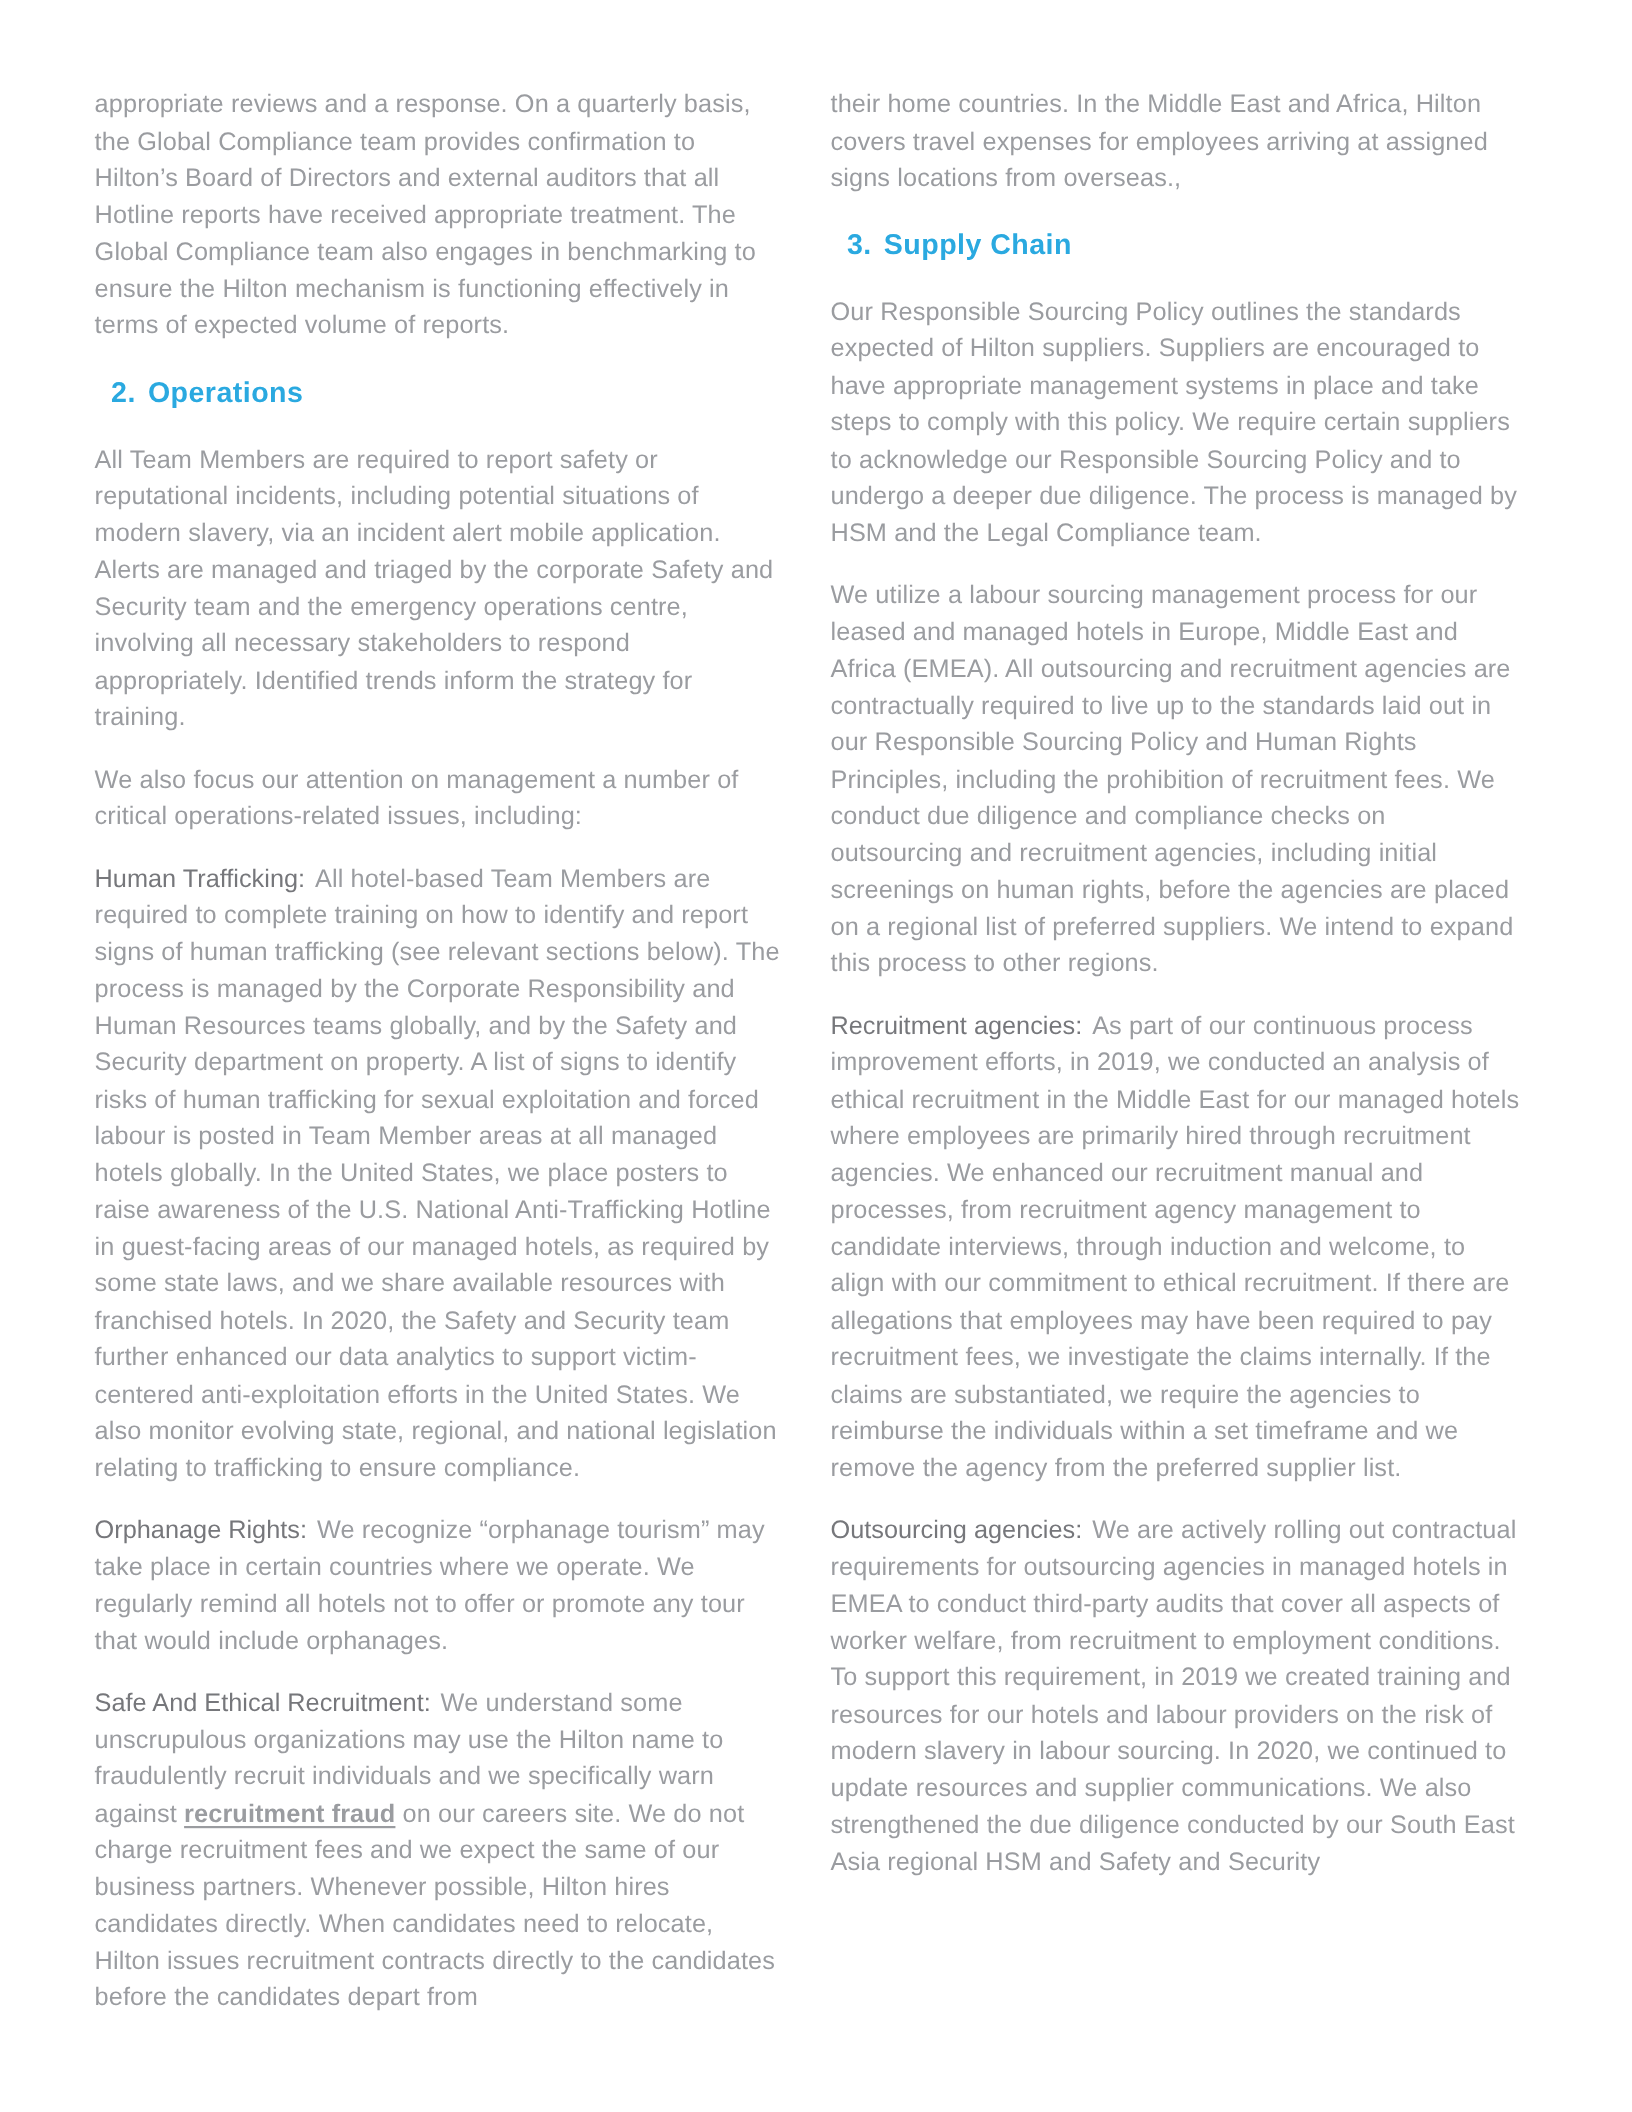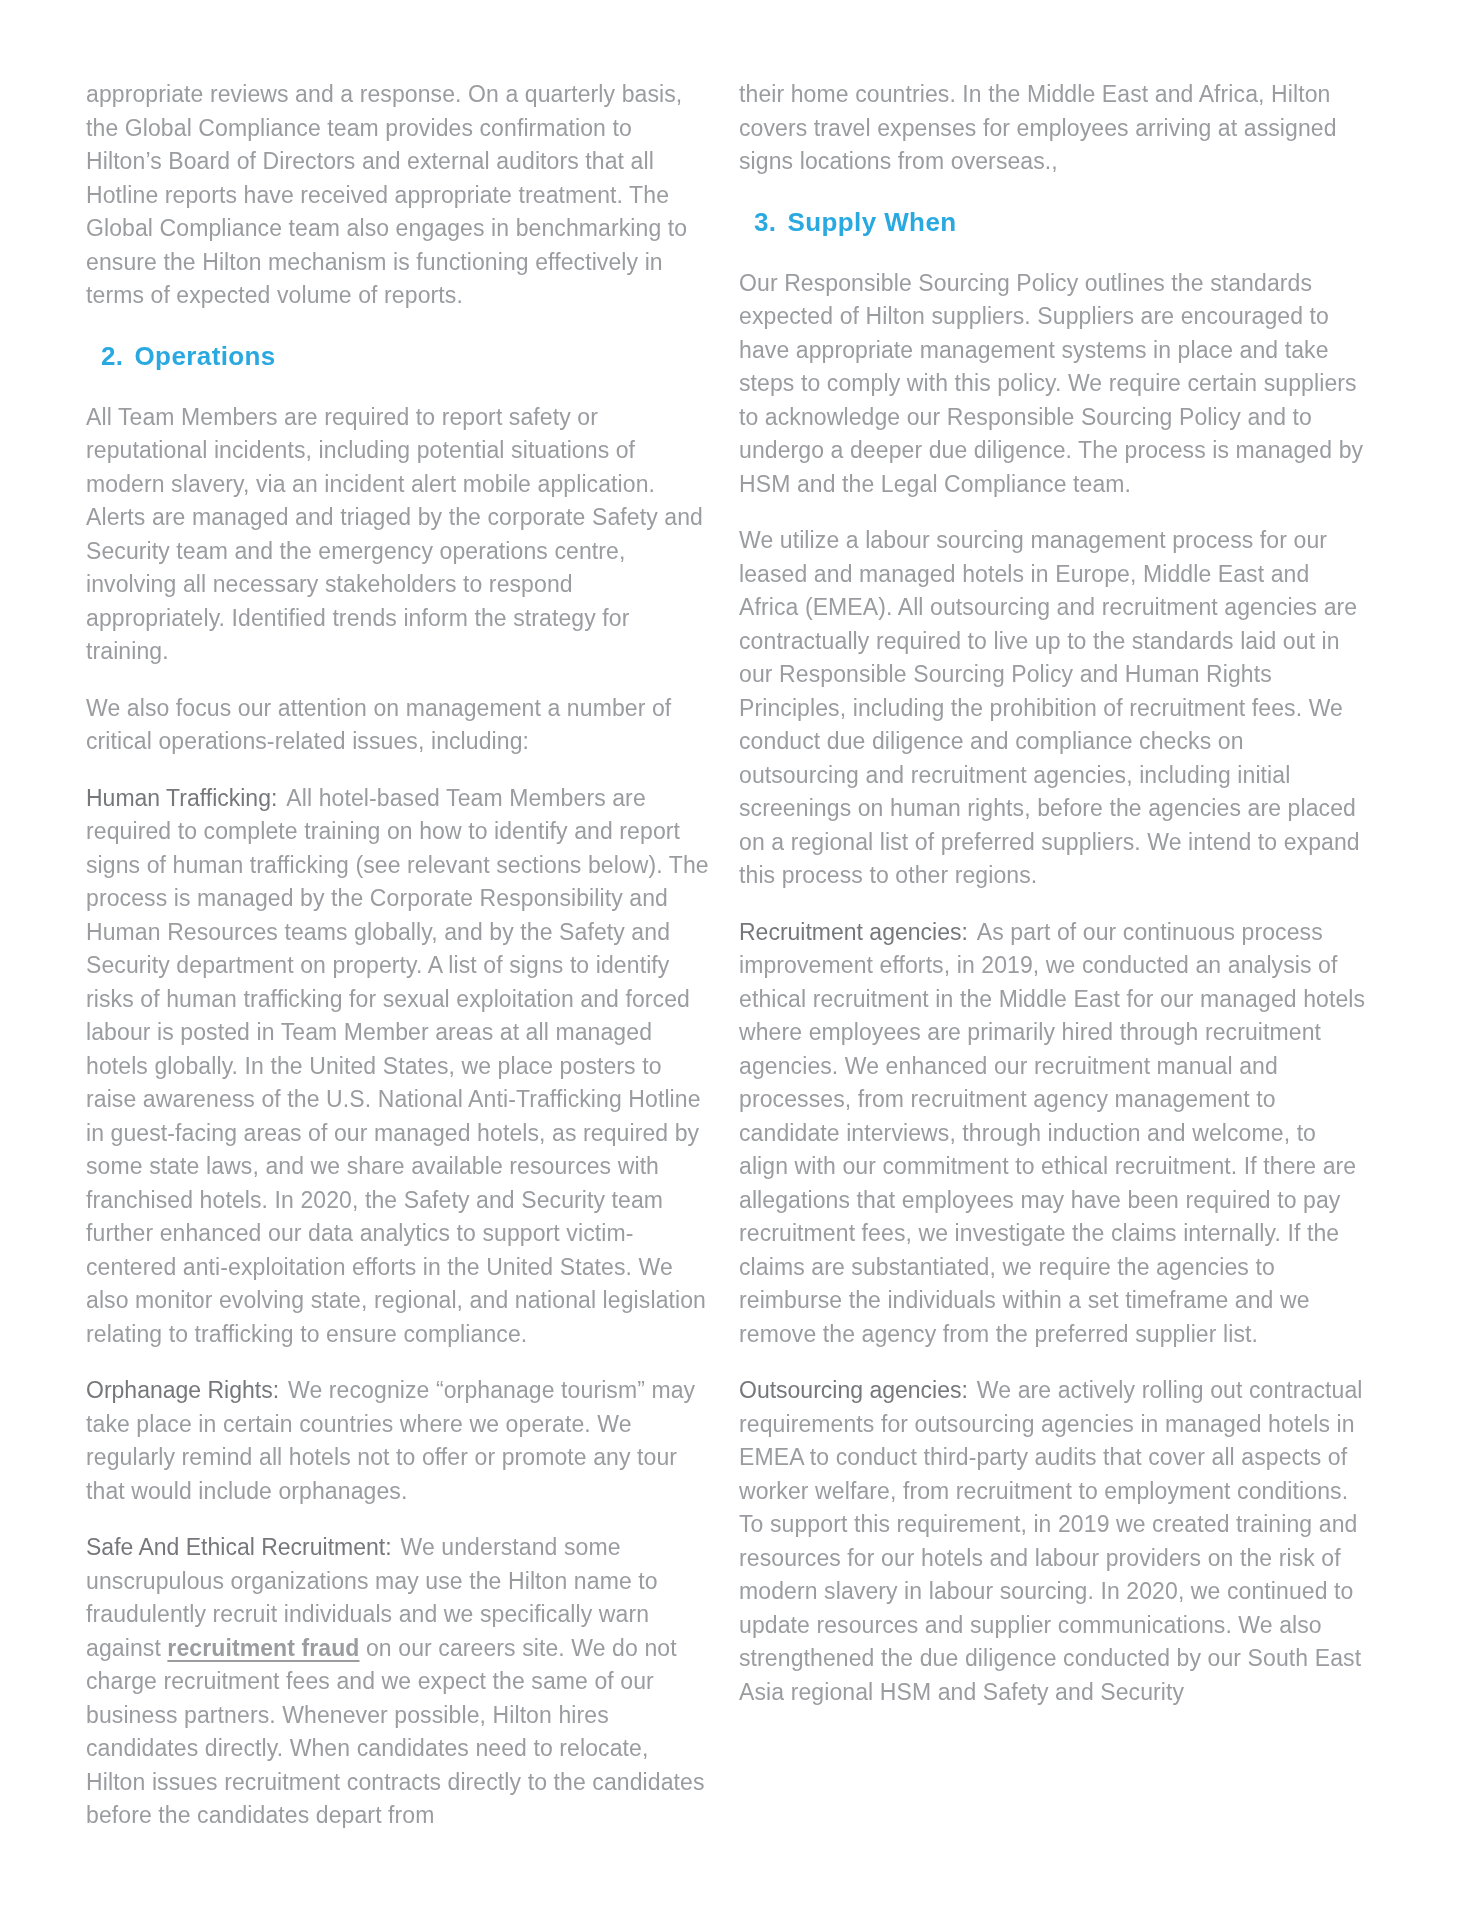--- a/index.html
+++ b/index.html
@@ -12,21 +12,21 @@
   html,body{margin:0;padding:0;background:var(--page-bg);}
   .page{
     width:1484px;height:1920px;
     background:var(--page-bg);
     overflow:hidden;
     font-family:"Liberation Sans",sans-serif;
   }
   .columns{
     display:flex;
     padding:78px 0 0 86px;
-    gap:25px;
+    gap:41px;
   }
   .col{
     width:628px;
     flex:0 0 628px;
   }
   .col p{
     margin:0 0 23px 0;
     font-size:23px;
     line-height:33.5px;
     color:var(--body-text);
@@ -78,21 +78,21 @@
 
       <p><strong class="lead">Orphanage Rights:</strong><span>We recognize “orphanage tourism” may take place in certain countries where we operate. We regularly remind all hotels not to offer or promote any tour that would include orphanages.</span></p>
 
       <p><strong class="lead">Safe And Ethical Recruitment:</strong><span>We understand some unscrupulous organizations may use the Hilton name to fraudulently recruit individuals and we specifically warn against </span><a class="inline-link">recruitment fraud</a><span> on our careers site. We do not charge recruitment fees and we expect the same of our business partners. Whenever possible, Hilton hires candidates directly. When candidates need to relocate, Hilton issues recruitment contracts directly to the candidates before the candidates depart from</span></p>
     </section>
 
     <section class="col">
       <p>their home countries. In the Middle East and Africa, Hilton covers travel expenses for employees arriving at assigned signs locations from overseas.,</p>
 
       <h2>
-        <span class="num">3.</span><span>Supply When</span>
+        <span class="num">3.</span><span>Supply Chain</span>
       </h2>
 
       <p>Our Responsible Sourcing Policy outlines the standards expected of Hilton suppliers. Suppliers are encouraged to have appropriate management systems in place and take steps to comply with this policy. We require certain suppliers to acknowledge our Responsible Sourcing Policy and to undergo a deeper due diligence. The process is managed by HSM and the Legal Compliance team.</p>
 
       <p>We utilize a labour sourcing management process for our leased and managed hotels in Europe, Middle East and Africa (EMEA). All outsourcing and recruitment agencies are contractually required to live up to the standards laid out in our Responsible Sourcing Policy and Human Rights Principles, including the prohibition of recruitment fees. We conduct due diligence and compliance checks on outsourcing and recruitment agencies, including initial screenings on human rights, before the agencies are placed on a regional list of preferred suppliers. We intend to expand this process to other regions.</p>
 
       <p><strong class="lead">Recruitment agencies:</strong><span>As part of our continuous process improvement efforts, in 2019, we conducted an analysis of ethical recruitment in the Middle East for our managed hotels where employees are primarily hired through recruitment agencies. We enhanced our recruitment manual and processes, from recruitment agency management to candidate interviews, through induction and welcome, to align with our commitment to ethical recruitment. If there are allegations that employees may have been required to pay recruitment fees, we investigate the claims internally. If the claims are substantiated, we require the agencies to reimburse the individuals within a set timeframe and we remove the agency from the preferred supplier list.</span></p>
 
       <p><strong class="lead">Outsourcing agencies:</strong><span>We are actively rolling out contractual requirements for outsourcing agencies in managed hotels in EMEA to conduct third-party audits that cover all aspects of worker welfare, from recruitment to employment conditions. To support this requirement, in 2019 we created training and resources for our hotels and labour providers on the risk of modern slavery in labour sourcing. In 2020, we continued to update resources and supplier communications. We also strengthened the due diligence conducted by our South East Asia regional HSM and Safety and Security</span></p>
     </section>

